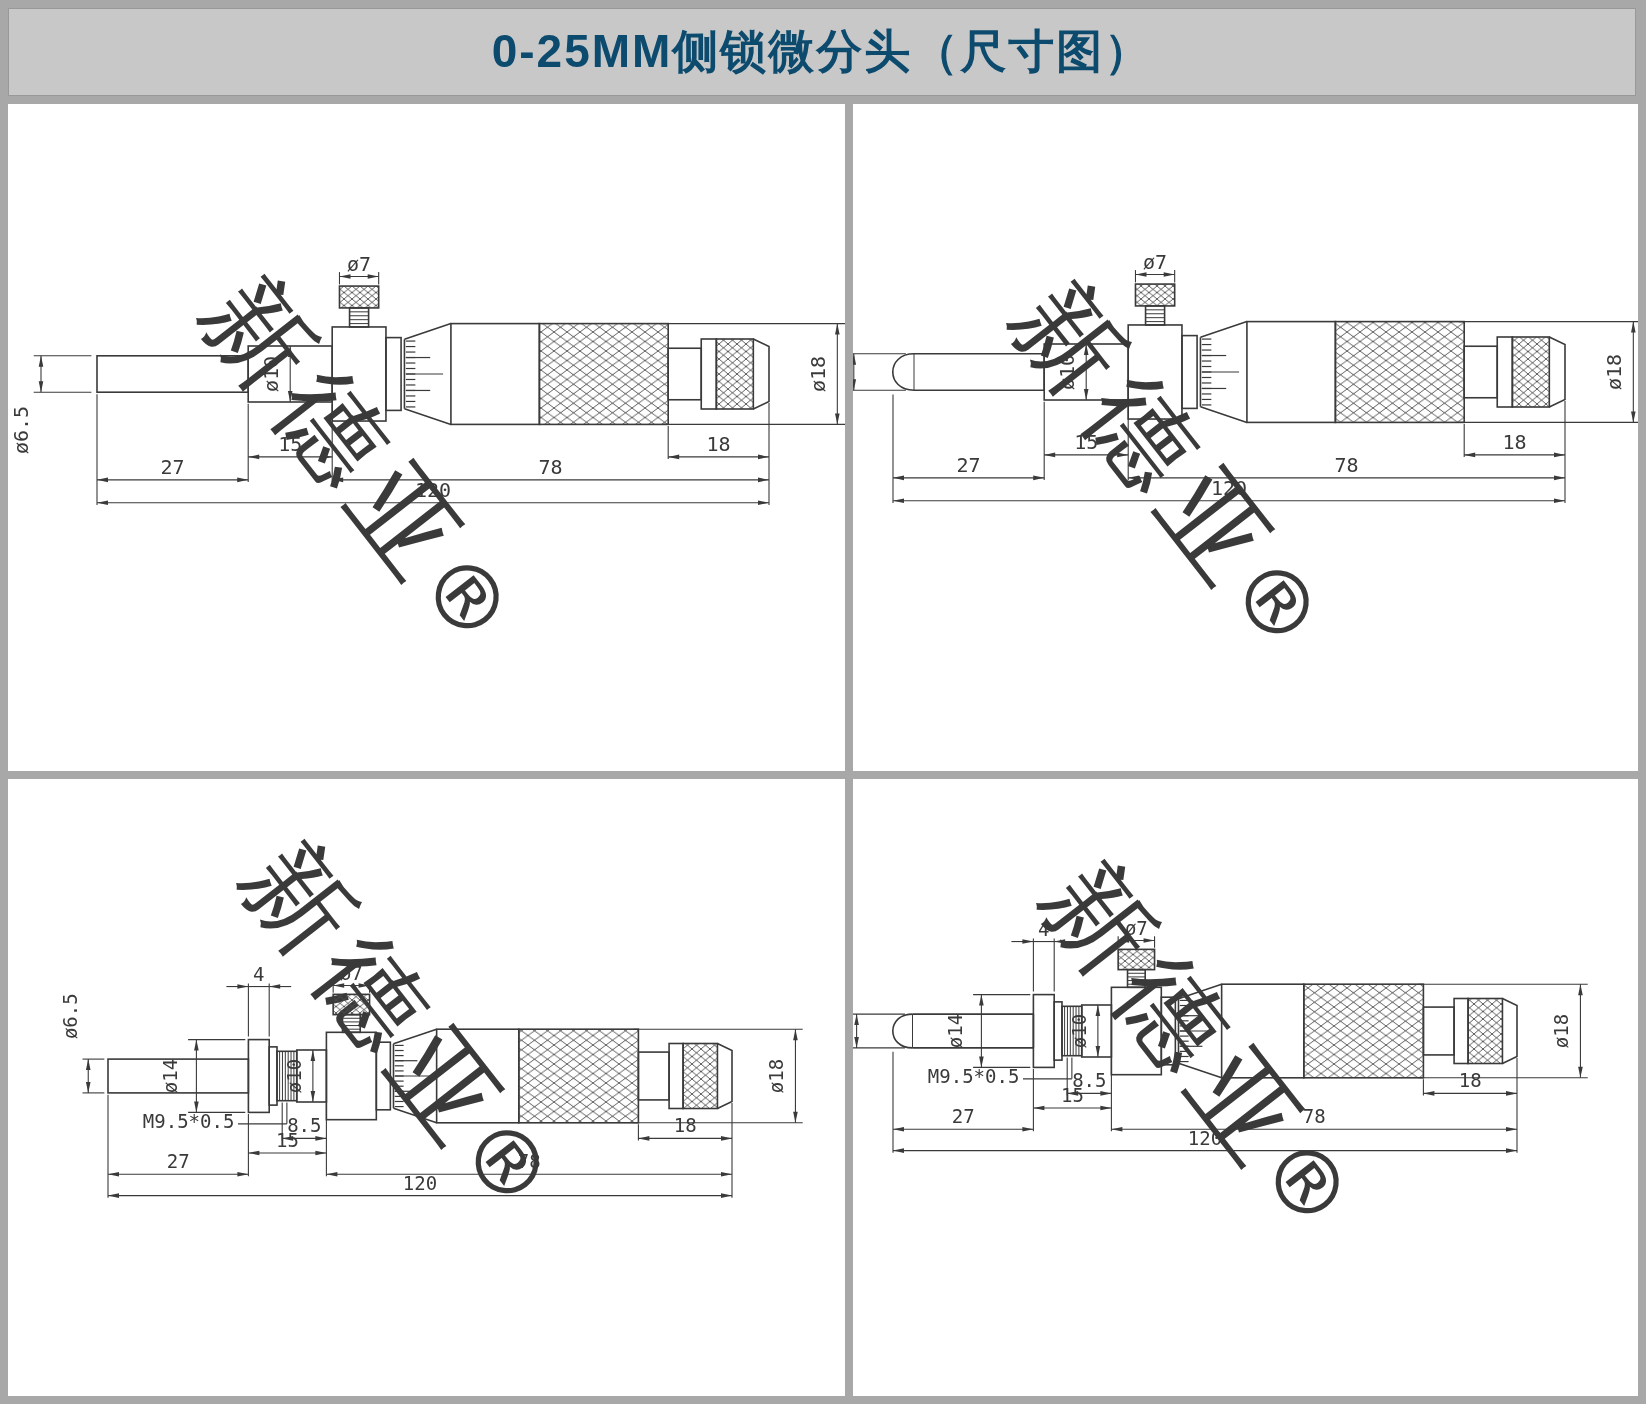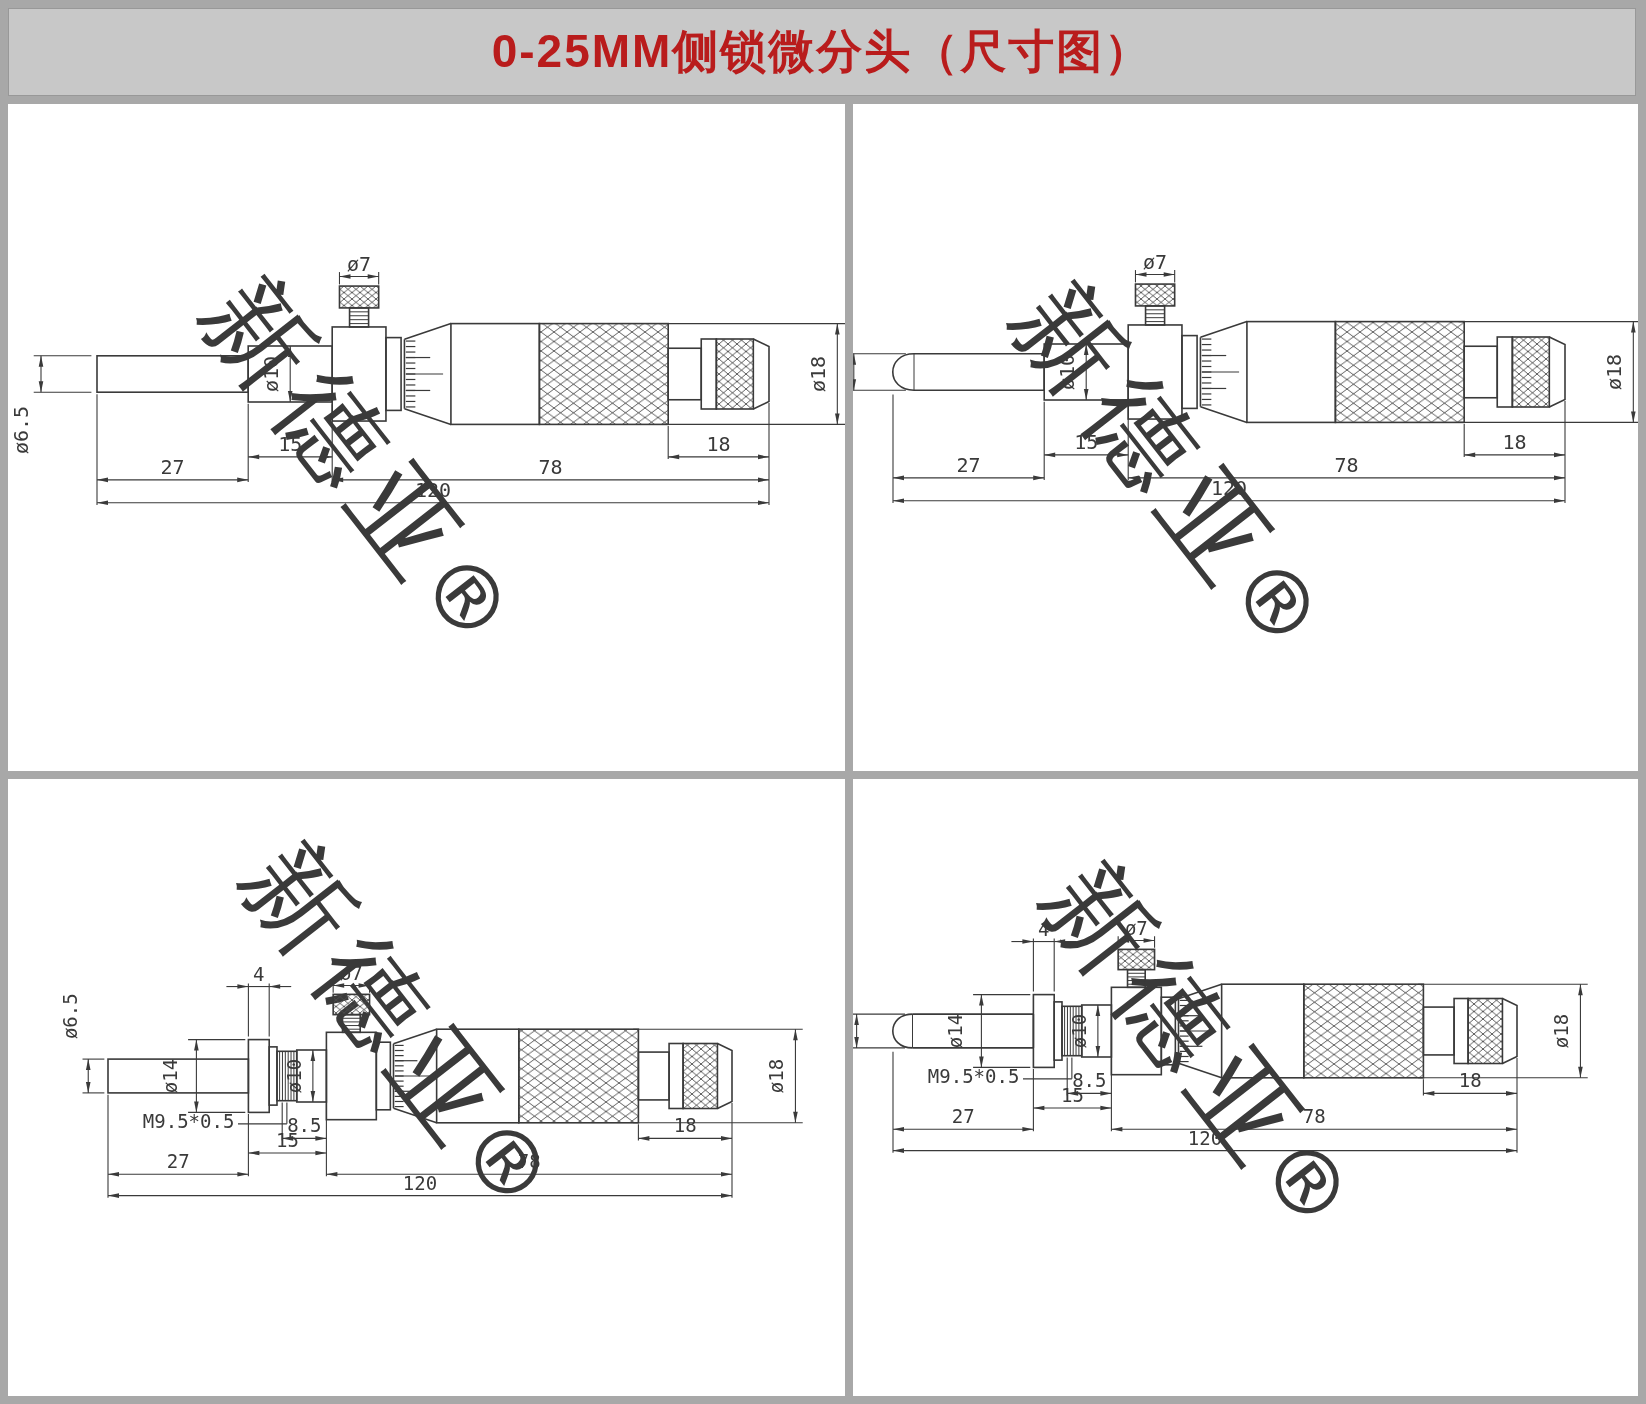--- a/index.html
+++ b/index.html
@@ -1,20 +1,20 @@
 <!DOCTYPE html>
 <html><head>
 <meta charset="utf-8">
 <style>
   html,body{margin:0;padding:0;background:#7e7e7e;}
   .stage{position:relative;width:1646px;height:1404px;background:#a8a8a8;overflow:hidden;
          font-family:"Liberation Sans", sans-serif;}
   .title-bar{position:absolute;left:8px;top:8px;width:1628px;height:88px;background:#c8c8c8;
              border:1px solid #989898;box-sizing:border-box;display:flex;align-items:center;justify-content:center;}
-  .title-bar span{font-size:46px;font-weight:bold;color:#b91c1c;letter-spacing:2px;
+  .title-bar span{font-size:46px;font-weight:bold;color:#0c4a6e;letter-spacing:2px;
                   font-family:"Liberation Sans", sans-serif;}
   .panel{position:absolute;background:#ffffff;display:block;}
   svg text{font-family:"DejaVu Sans Mono", monospace;fill:#3a3a3a;}
 </style>
 </head>
 <body>
 
 <div class="stage">
   <div class="title-bar">
     <span>0-25MM侧锁微分头（尺寸图）</span>

